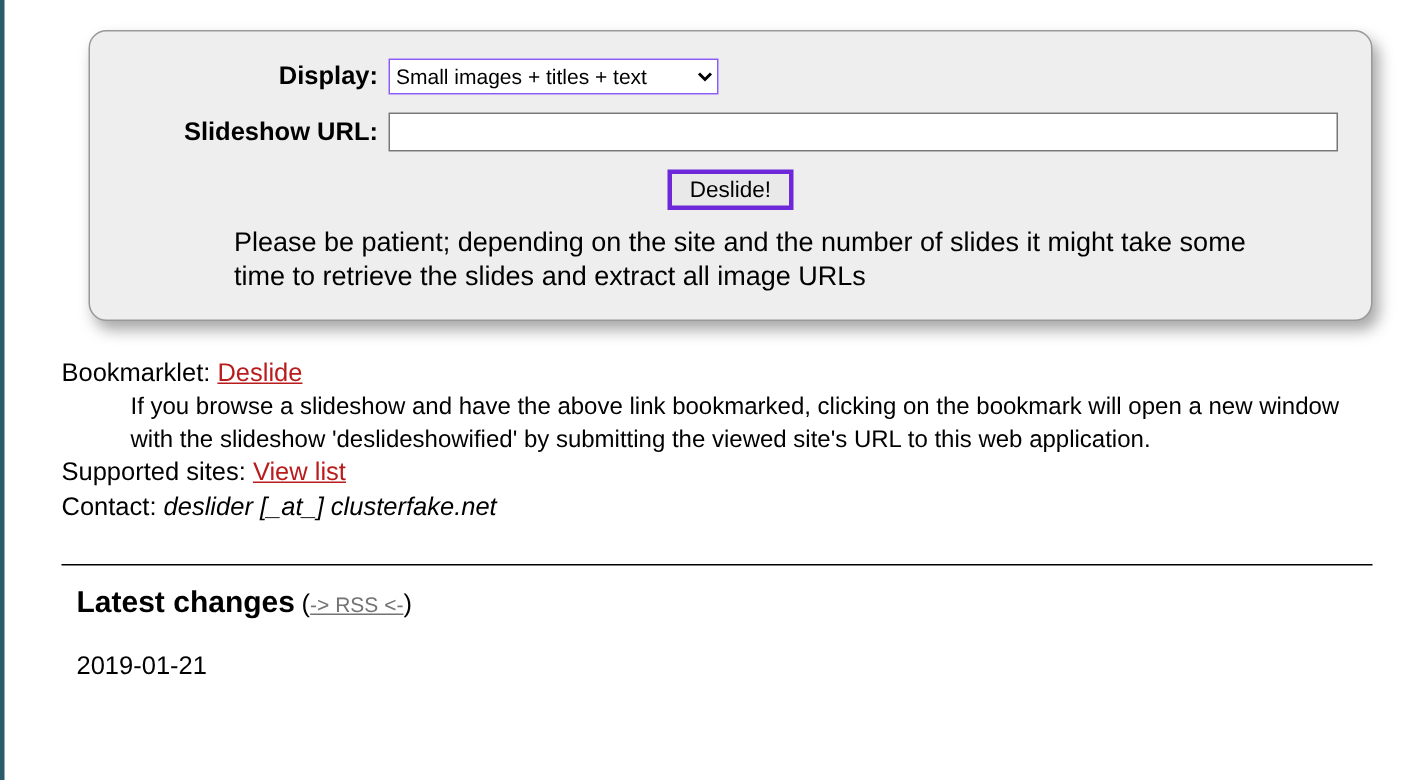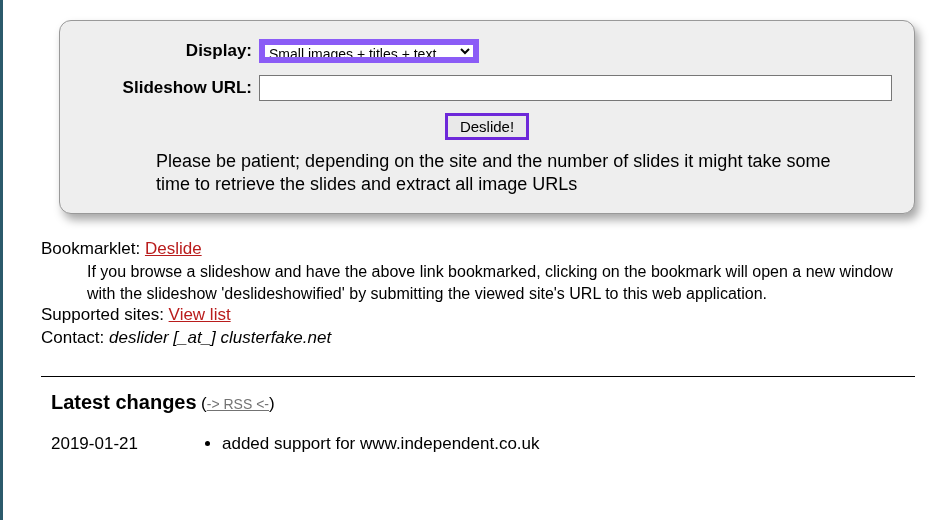--- a/index.html
+++ b/index.html
@@ -37,21 +37,21 @@
     text-align: right;
     font-weight: bold;
     font-size: 17px;
     padding-right: 7px;
   }
   .display-select {
     width: 220px;
     font-size: 14px;
     height: 24px;
     background: #fff;
-    border: 6px solid #8b5cf6;
+    border: 1px solid #8b5cf6;
   }
   .url-input {
     flex: 1;
     height: 22px;
     font-size: 14px;
     border: 1px solid #777;
     padding: 1px 4px;
     background: #fff;
   }
   .center-row {
@@ -177,20 +177,17 @@
     <hr class="sep">
 
     <div>
       <span class="changes-heading">Latest changes</span>
       <span class="rss-wrap">
         (<a href="#" class="rss-link">-&gt; RSS &lt;-</a>)
       </span>
 
       <div class="change-row">
         <div class="change-date">2019-01-21</div>
-        <ul class="change-bullets">
-          <li>added support for www.independent.co.uk</li>
-        </ul>
       </div>
     </div>
 
   </div>
 </div>
 
 </body></html>

